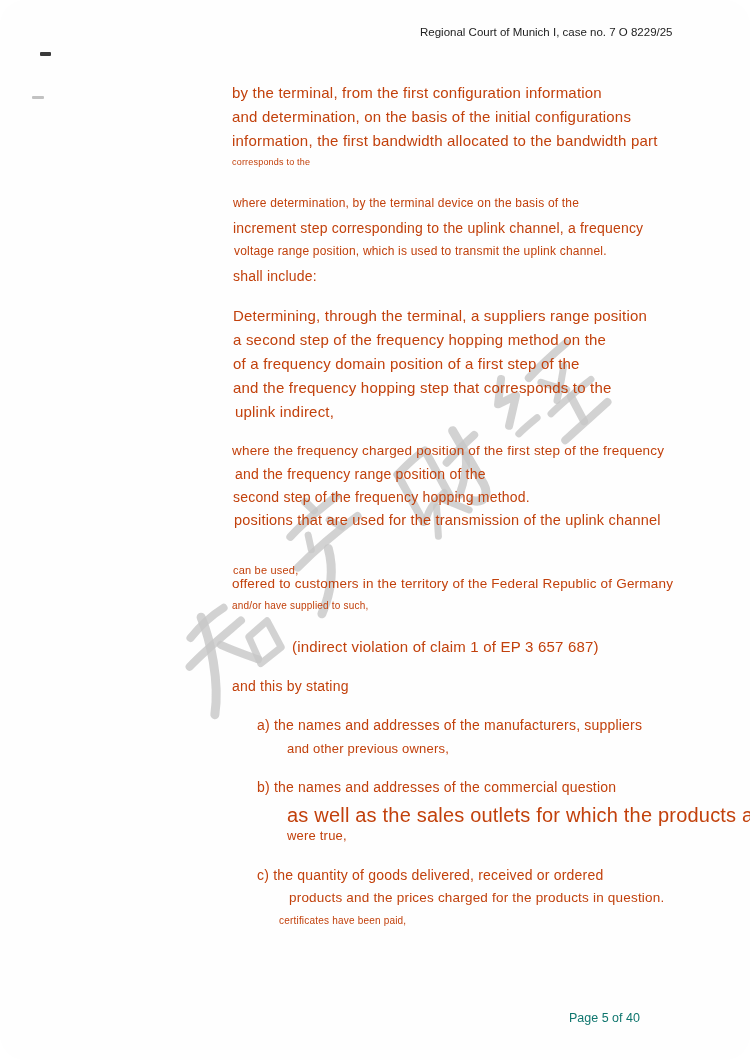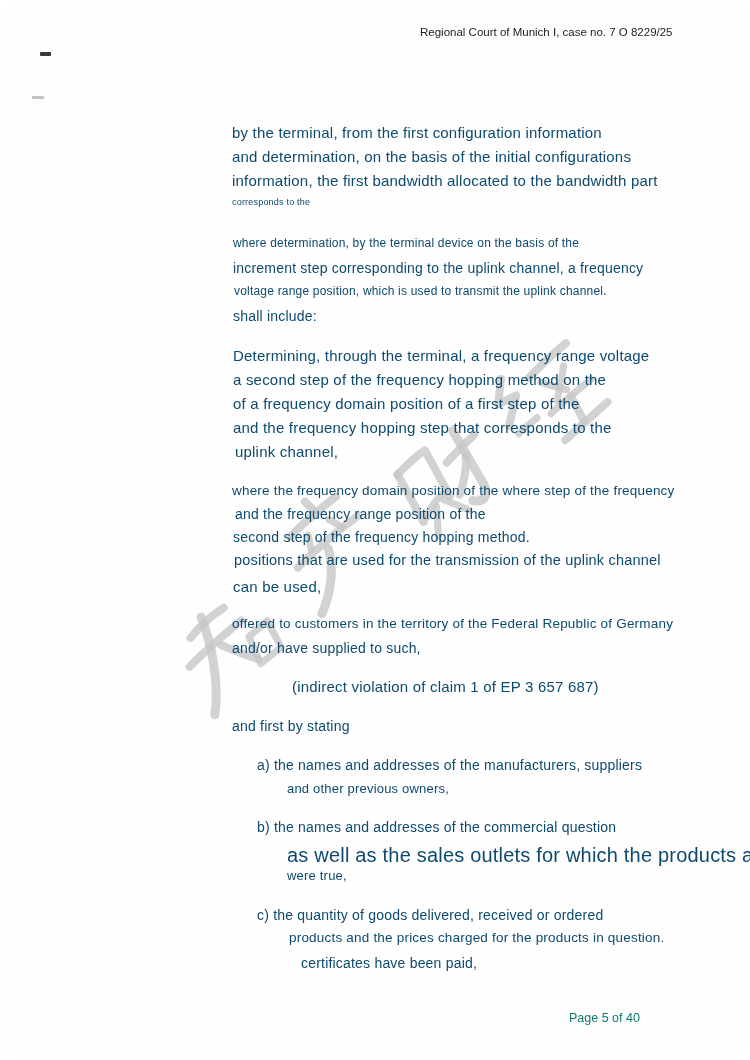--- a/index.html
+++ b/index.html
@@ -28,23 +28,22 @@
     position: absolute;
     top: 1011px;
     left: 569px;
     font-size: 12.5px;
     color: #0f766e;
     white-space: nowrap;
   }
   .line {
     position: absolute;
     white-space: nowrap;
-    color: #0c4a6e;
+    color: #c2410c;
     letter-spacing: 0.2px;
-    margin-top: 40px;
   }
   .scan-mark {
     position: absolute;
     border-radius: 1px;
   }
   .mark1 {
     left: 40px; top: 52px;
     width: 11px; height: 4px;
     background: #3a3a3a;
   }
@@ -136,39 +135,39 @@
 
   <div>
       <div class="line" style="left: 232px; top: 84px; font-size: 15px;">by the terminal, from the first configuration information</div>
       <div class="line" style="left: 232px; top: 108px; font-size: 15px;">and determination, on the basis of the initial configurations</div>
       <div class="line" style="left: 232px; top: 132px; font-size: 15px;">information, the first bandwidth allocated to the bandwidth part</div>
       <div class="line" style="left: 232px; top: 157px; font-size: 9px;">corresponds to the</div>
       <div class="line" style="left: 233px; top: 196px; font-size: 12px;">where determination, by the terminal device on the basis of the</div>
       <div class="line" style="left: 233px; top: 220px; font-size: 14px;">increment step corresponding to the uplink channel, a frequency</div>
       <div class="line" style="left: 234px; top: 244px; font-size: 12px;">voltage range position, which is used to transmit the uplink channel.</div>
       <div class="line" style="left: 233px; top: 268px; font-size: 14px;">shall include:</div>
-      <div class="line" style="left: 233px; top: 307px; font-size: 15px;">Determining, through the terminal, a frequency range voltage</div>
+      <div class="line" style="left: 233px; top: 307px; font-size: 15px;">Determining, through the terminal, a suppliers range position</div>
       <div class="line" style="left: 233px; top: 331px; font-size: 15px;">a second step of the frequency hopping method on the</div>
       <div class="line" style="left: 233px; top: 355px; font-size: 15px;">of a frequency domain position of a first step of the</div>
       <div class="line" style="left: 233px; top: 379px; font-size: 15px;">and the frequency hopping step that corresponds to the</div>
-      <div class="line" style="left: 235px; top: 403px; font-size: 15px;">uplink channel,</div>
-      <div class="line" style="left: 232px; top: 443px; font-size: 13.5px;">where the frequency domain position of the where step of the frequency</div>
+      <div class="line" style="left: 235px; top: 403px; font-size: 15px;">uplink indirect,</div>
+      <div class="line" style="left: 232px; top: 443px; font-size: 13.5px;">where the frequency charged position of the first step of the frequency</div>
       <div class="line" style="left: 235px; top: 466px; font-size: 14px;">and the frequency range position of the</div>
       <div class="line" style="left: 233px; top: 489px; font-size: 14px;">second step of the frequency hopping method.</div>
       <div class="line" style="left: 234px; top: 512px; font-size: 14.5px;">positions that are used for the transmission of the uplink channel</div>
-      <div class="line" style="left: 233px; top: 538px; font-size: 15px; text-align: right;">can be used,</div>
+      <div class="line" style="left: 233px; top: 564px; font-size: 11px; text-align: right;">can be used,</div>
       <div class="line" style="left: 232px; top: 576px; font-size: 13.5px;">offered to customers in the territory of the Federal Republic of Germany</div>
-      <div class="line" style="left: 232px; top: 600px; font-size: 14px;">and/or have supplied to such,</div>
+      <div class="line" style="left: 232px; top: 600px; font-size: 10px;">and/or have supplied to such,</div>
       <div class="line" style="left: 292px; top: 638px; font-size: 15px;">(indirect violation of claim 1 of EP 3 657 687)</div>
-      <div class="line" style="left: 232px; top: 678px; font-size: 14px;">and first by stating</div>
+      <div class="line" style="left: 232px; top: 678px; font-size: 14px;">and this by stating</div>
       <div class="line" style="left: 257px; top: 717px; font-size: 14px;">a) the names and addresses of the manufacturers, suppliers</div>
       <div class="line" style="left: 287px; top: 741px; font-size: 13px;">and other previous owners,</div>
       <div class="line" style="left: 257px; top: 779px; font-size: 14px;">b) the names and addresses of the commercial question</div>
       <div class="line" style="left: 287px; top: 804px; font-size: 20px;">as well as the sales outlets for which the products are</div>
       <div class="line" style="left: 287px; top: 828px; font-size: 13px;">were true,</div>
       <div class="line" style="left: 257px; top: 867px; font-size: 14px;">c) the quantity of goods delivered, received or ordered</div>
       <div class="line" style="left: 289px; top: 890px; font-size: 13.5px; text-align: right;">products and the prices charged for the products in question.</div>
-      <div class="line" style="left: 301px; top: 915px; font-size: 14px;">certificates have been paid,</div>
+      <div class="line" style="left: 279px; top: 915px; font-size: 10px;">certificates have been paid,</div>
     </div>
 
   <div class="footer-line">Page 5 of 40</div>
 
 </div>
 
 </body></html>

